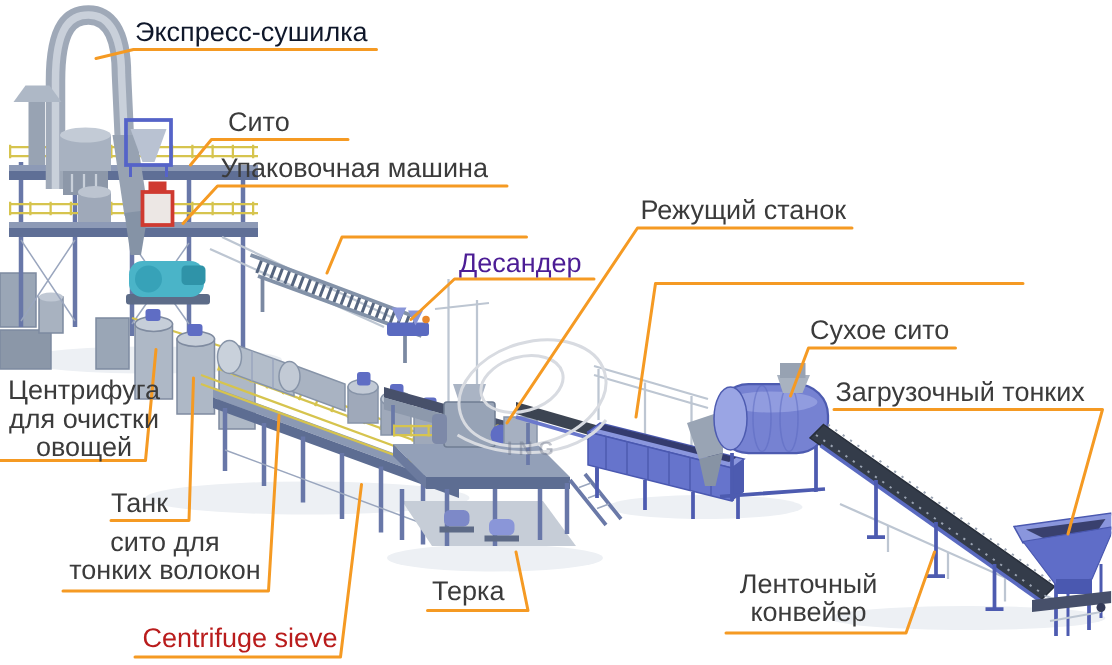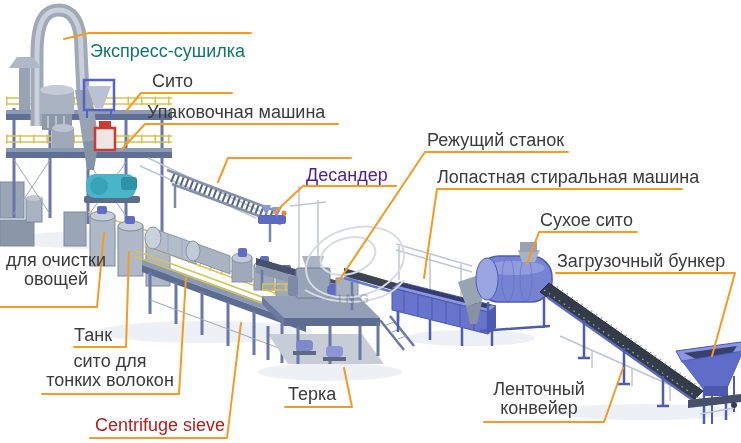--- a/index.html
+++ b/index.html
@@ -256,30 +256,30 @@
     <polyline class="leader" points="556,273 735,273 712,356" stroke="#f59a23"></polyline>
     <polyline class="leader" points="0,307 97,307 104,233" stroke="#f59a23"></polyline>
     <polyline class="leader" points="74,347 126,347 129,252" stroke="#f59a23"></polyline>
     <polyline class="leader" points="42,394 179,394 186,277" stroke="#f59a23"></polyline>
     <polyline class="leader" points="90,438 227,438 241,323" stroke="#f59a23"></polyline>
     <polyline class="leader" points="285,407 352,407 344,368" stroke="#f59a23"></polyline>
     <polyline class="leader" points="484,422 604,422 623,368" stroke="#f59a23"></polyline>
   </g>
 </svg>
 
-<div class="lbl" style="left: 90px; top: 11px; color: #0f766e; margin-top: 30px;">Экспресс-сушилка</div>
+<div class="lbl" style="left: 90px; top: 11px; color: #0f172a;">Экспресс-сушилка</div>
 <div class="lbl" style="left: 152px; top: 71px; color: rgb(59, 59, 59);">Сито</div>
 <div class="lbl" style="left: 147px; top: 102px; color: rgb(59, 59, 59);">Упаковочная машина</div>
 <div class="lbl" style="left: 306px; top: 165px; color: #4c1d95;">Десандер</div>
 <div class="lbl" style="left: 427px; top: 130px; color: rgb(59, 59, 59); text-align: center;">Режущий станок</div>
-<div class="lbl" style="left: 437px; top: 167px; color: rgb(59, 59, 59);">Лопастная стиральная машина</div>
 <div class="lbl" style="left: 540px; top: 210px; color: rgb(59, 59, 59);">Сухое сито</div>
-<div class="lbl" style="left: 557px; top: 251px; color: rgb(59, 59, 59);">Загрузочный бункер</div>
+<div class="lbl" style="left: 557px; top: 251px; color: rgb(59, 59, 59);">Загрузочный тонких</div>
 
 <div class="lbl ctr" style="left: 0px; top: 251px; width: 112px; color: rgb(59, 59, 59);">
+  <div>Центрифуга</div>
   <div>для очистки</div>
   <div>овощей</div>
 </div>
 
 <div class="lbl" style="left: 74px; top: 325px; color: rgb(59, 59, 59);">Танк</div>
 
 <div class="lbl ctr" style="left: 36px; top: 352px; width: 148px; color: rgb(59, 59, 59);">
   <div>сито для</div>
   <div>тонких волокон</div>
 </div>

